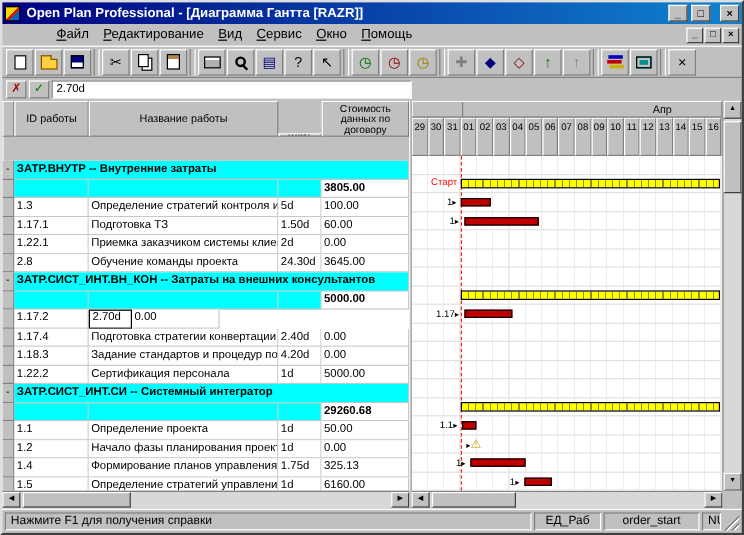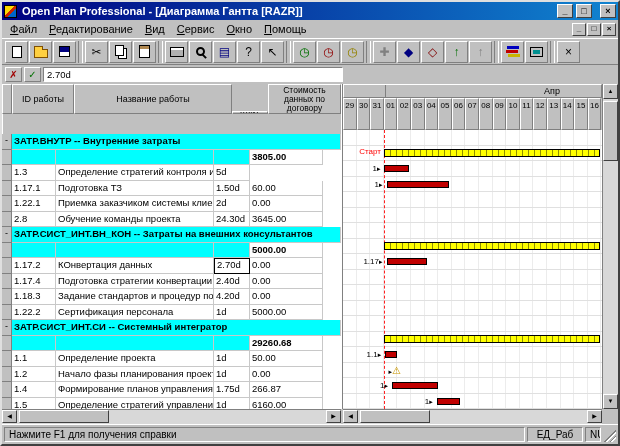--- a/index.html
+++ b/index.html
@@ -56,21 +56,21 @@
   .h-cell{background:#c0c0c0;border:1px solid;border-color:#fff #808080 #808080 #fff;
     font-size:9px;line-height:10px;display:flex;align-items:center;justify-content:center;text-align:center;padding:0 1px;overflow:hidden;}
   .hw-g{width:10px;}.hw-id{width:62px;}.hw-name{width:158px;}.hw-dur{width:36px;margin-top:27px;}
   .hw-cost{width:73px;font-size:8.5px;line-height:9px;}
   .t-rows{flex:1;background:#fff;overflow:hidden;}
   .t-row{height:15.5px;display:flex;}
   .c{border-right:1px solid #c8c8c8;border-bottom:1px solid #c8c8c8;background:#fff;
     font-size:9.5px;line-height:13px;padding:0 2px;white-space:nowrap;overflow:hidden;}
   .g-cell{width:10px;background:#c0c0c0;border-right:1px solid #808080;border-bottom:1px solid #808080;
     font-size:9px;line-height:12px;text-align:center;padding:0;}
-  .c-id{width:44px;}.c-name{width:158px;}.c-dur{width:36px;}.c-cost{width:73px;}
+  .c-id{width:62px;}.c-name{width:158px;}.c-dur{width:36px;}.c-cost{width:73px;}
   .sec-cell{width:329px;background:#00ffff;font-weight:bold;}
   .cy{background:#00ffff;}
   .bold{font-weight:bold;}
   .editing{border:1px solid #000;line-height:12px;background:#fff;}
   .v-split{width:2px;flex:none;background:#c0c0c0;border-left:1px solid #fff;border-right:1px solid #808080;}
   
   .gantt-pane{flex:1;display:flex;flex-direction:column;overflow:hidden;}
   .g-month{height:14px;flex:none;background:#c0c0c0;border:1px solid;border-color:#fff #808080 #808080 #fff;position:relative;}
   .month-label{position:absolute;left:200px;top:1px;font-size:9px;line-height:11px;}
   .month-divider{position:absolute;left:40.8px;top:0;bottom:0;border-left:1px solid #808080;}
@@ -125,21 +125,21 @@
   <div class="titlebar">
     <span class="app-icon"></span>
     <span class="title-text">Open Plan Professional - [Диаграмма Гантта [RAZR]]</span>
     <button class="winbtn"><span>_</span></button>
     <button class="winbtn"><span>□</span></button>
     <span class="btn-gap"></span>
     <button class="winbtn"><span>×</span></button>
   </div>
 
   <div class="menubar">
-    <span id="menuItems" style="display:flex;">
+    <span id="menuItems" style="display:flex;margin-left:37px;">
         <span class="menu-item">Файл</span>
         <span class="menu-item">Редактирование</span>
         <span class="menu-item">Вид</span>
         <span class="menu-item">Сервис</span>
         <span class="menu-item">Окно</span>
         <span class="menu-item">Помощь</span>
       </span>
     <span class="mdi-btns">
       <button class="winbtn sm"><span>_</span></button>
       <button class="winbtn sm"><span>□</span></button>
@@ -248,20 +248,21 @@
             <span class="c c-id cy"></span>
             <span class="c c-name cy"></span>
             <span class="c c-dur cy"></span>
             <span class="c c-cost bold">3805.00</span>
           </div>
           <div class="t-row">
             <span class="c g-cell"></span>
             <span class="c c-id">1.3</span>
             <span class="c c-name">Определение стратегий контроля и отч</span>
             <span class="c c-dur">5d</span>
+            <span class="c c-cost">100.00</span>
           </div>
           <div class="t-row">
             <span class="c g-cell"></span>
             <span class="c c-id">1.17.1</span>
             <span class="c c-name">Подготовка ТЗ</span>
             <span class="c c-dur">1.50d</span>
             <span class="c c-cost">60.00</span>
           </div>
           <div class="t-row">
             <span class="c g-cell"></span>
@@ -284,21 +285,20 @@
           <div class="t-row">
             <span class="c g-cell"></span>
             <span class="c c-id cy"></span>
             <span class="c c-name cy"></span>
             <span class="c c-dur cy"></span>
             <span class="c c-cost bold">5000.00</span>
           </div>
           <div class="t-row">
             <span class="c g-cell"></span>
             <span class="c c-id">1.17.2</span>
-            <span class="c c-name">КОнвертация данных</span>
             <span class="c c-dur editing">2.70d</span>
             <span class="c c-cost">0.00</span>
           </div>
           <div class="t-row">
             <span class="c g-cell"></span>
             <span class="c c-id">1.17.4</span>
             <span class="c c-name">Подготовка стратегии конвертации</span>
             <span class="c c-dur">2.40d</span>
             <span class="c c-cost">0.00</span>
           </div>
@@ -339,21 +339,21 @@
             <span class="c c-id">1.2</span>
             <span class="c c-name">Начало фазы планирования проекта</span>
             <span class="c c-dur">1d</span>
             <span class="c c-cost">0.00</span>
           </div>
           <div class="t-row">
             <span class="c g-cell"></span>
             <span class="c c-id">1.4</span>
             <span class="c c-name">Формирование планов управления</span>
             <span class="c c-dur">1.75d</span>
-            <span class="c c-cost">266.87</span>
+            <span class="c c-cost">325.13</span>
           </div>
           <div class="t-row">
             <span class="c g-cell"></span>
             <span class="c c-id">1.5</span>
             <span class="c c-name">Определение стратегий управления</span>
             <span class="c c-dur">1d</span>
             <span class="c c-cost">6160.00</span>
           </div>
           <div class="t-row">
             <span class="c g-cell"></span>
@@ -473,18 +473,19 @@
         </span>
       <button class="sbtn hbtn"><span>▶</span></button>
     </div>
     <div class="hs-corner"></div>
   </div>
 
   <div class="statusbar">
     <span class="sb-panel sb-msg">Нажмите F1 для получения справки</span>
     <span id="sbFields" style="display:flex;gap:2px;text-align:center;">
         <span class="sb-panel sb-f0">ЕД_Раб</span>
+        <span class="sb-panel sb-f1">order_start</span>
         <span class="sb-panel sb-f2">NUM</span>
       </span>
     <span class="sb-panel sb-grip"></span>
   </div>
 
 </div>
 
 </body></html>

